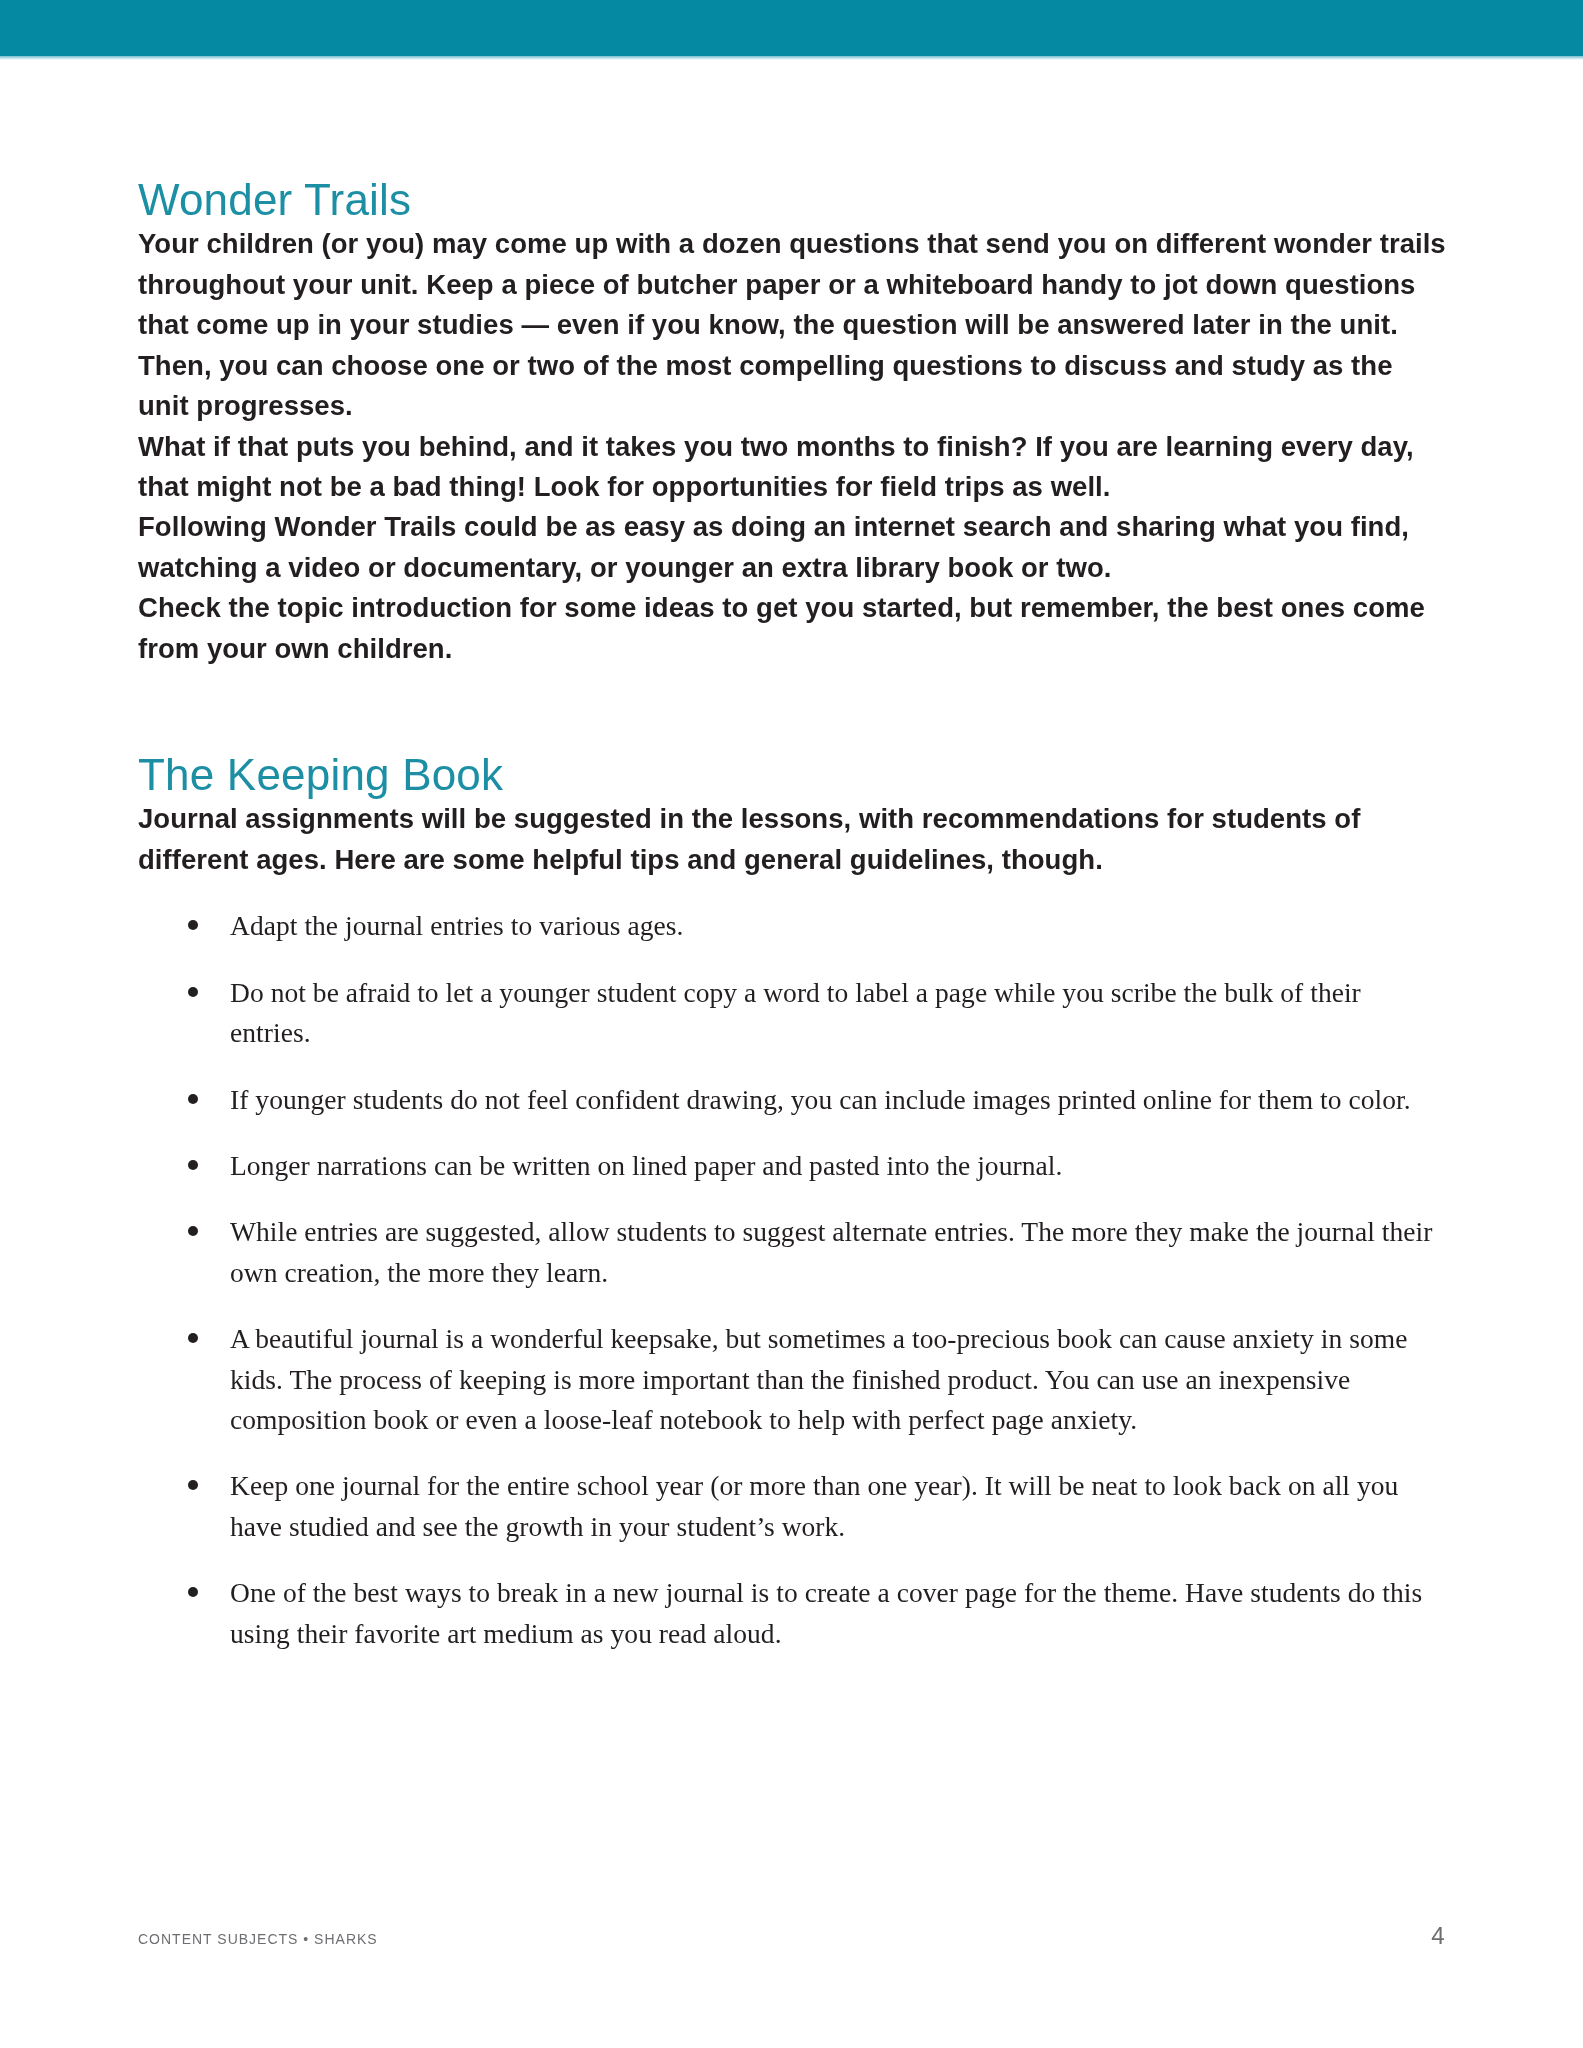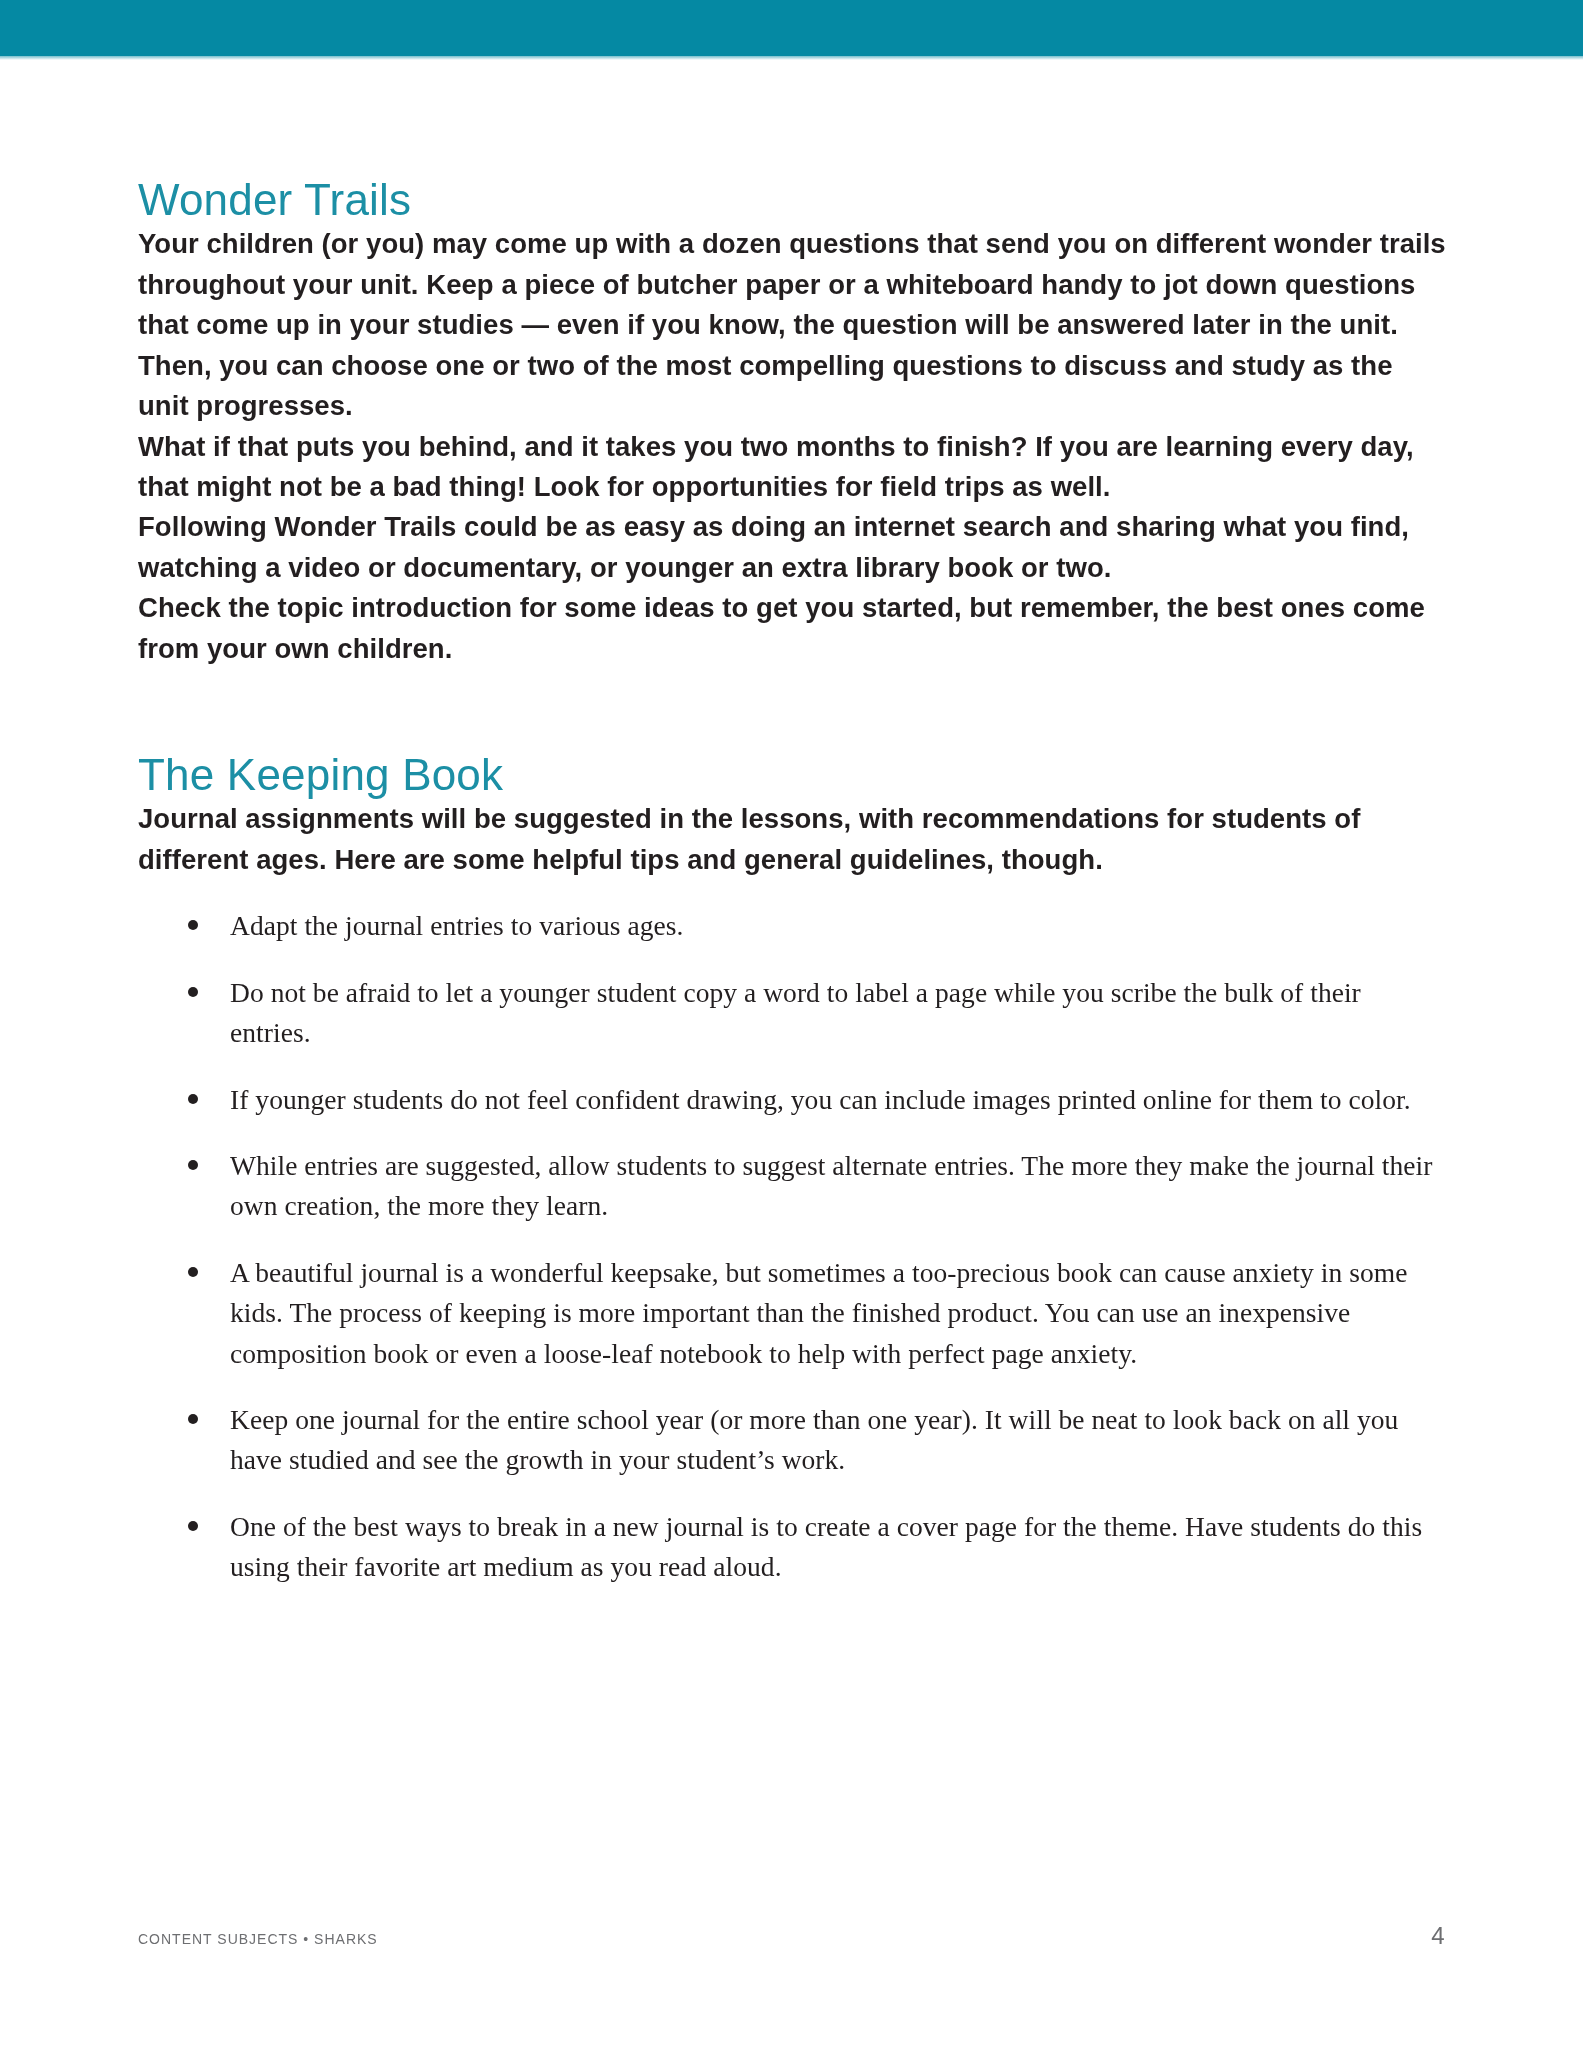--- a/index.html
+++ b/index.html
@@ -140,20 +140,24 @@
         <li>
           <span class="bullet-dot"></span>
           <span>Do not be afraid to let a younger student copy a word to label a page while you scribe the bulk of their entries.</span>
         </li>
         <li>
           <span class="bullet-dot"></span>
           <span>If younger students do not feel confident drawing, you can include images printed online for them to color.</span>
         </li>
         <li>
           <span class="bullet-dot"></span>
+          <span>Longer narrations can be written on lined paper and pasted into the journal.</span>
+        </li>
+        <li>
+          <span class="bullet-dot"></span>
           <span>While entries are suggested, allow students to suggest alternate entries. The more they make the journal their own creation, the more they learn.</span>
         </li>
         <li>
           <span class="bullet-dot"></span>
           <span>A beautiful journal is a wonderful keepsake, but sometimes a too-precious book can cause anxiety in some kids. The process of keeping is more important than the finished product. You can use an inexpensive composition book or even a loose-leaf notebook to help with perfect page anxiety.</span>
         </li>
         <li>
           <span class="bullet-dot"></span>
           <span>Keep one journal for the entire school year (or more than one year). It will be neat to look back on all you have studied and see the growth in your student’s work.</span>
         </li>

